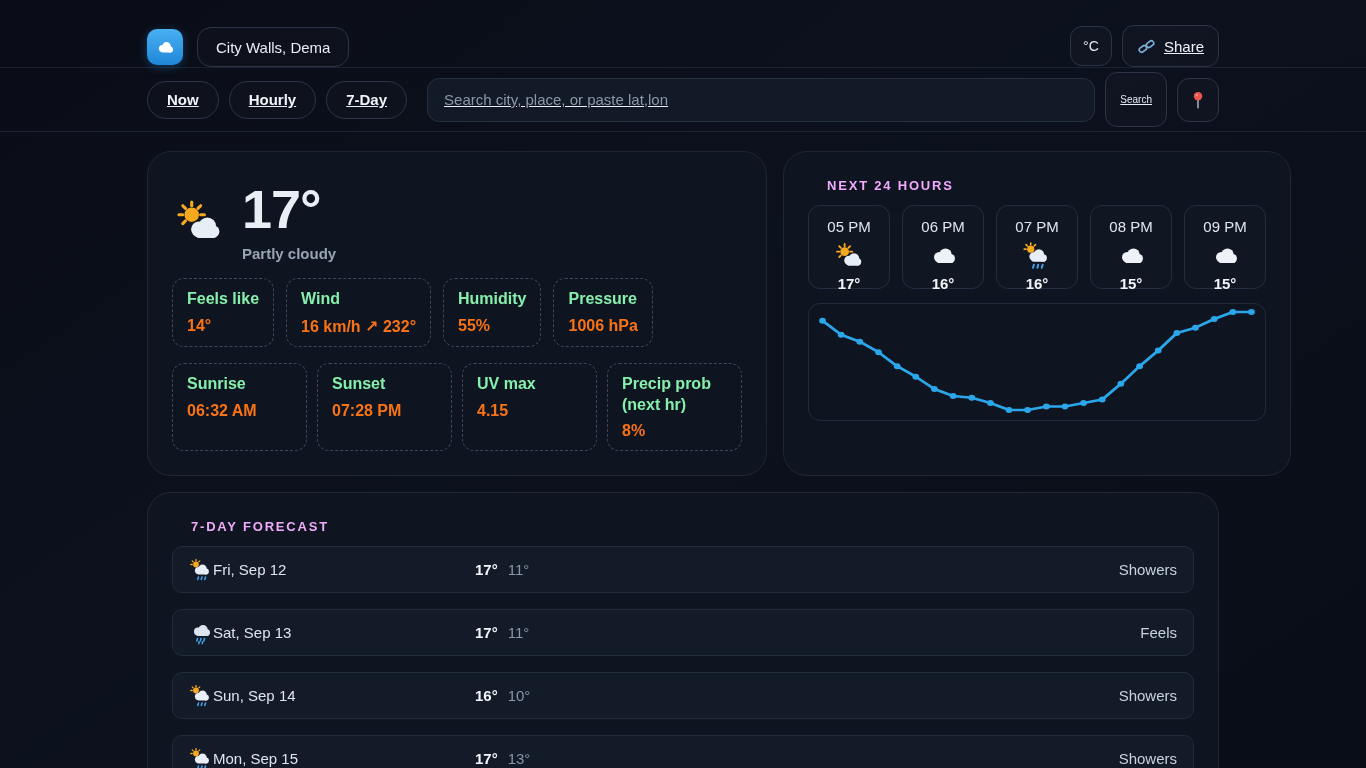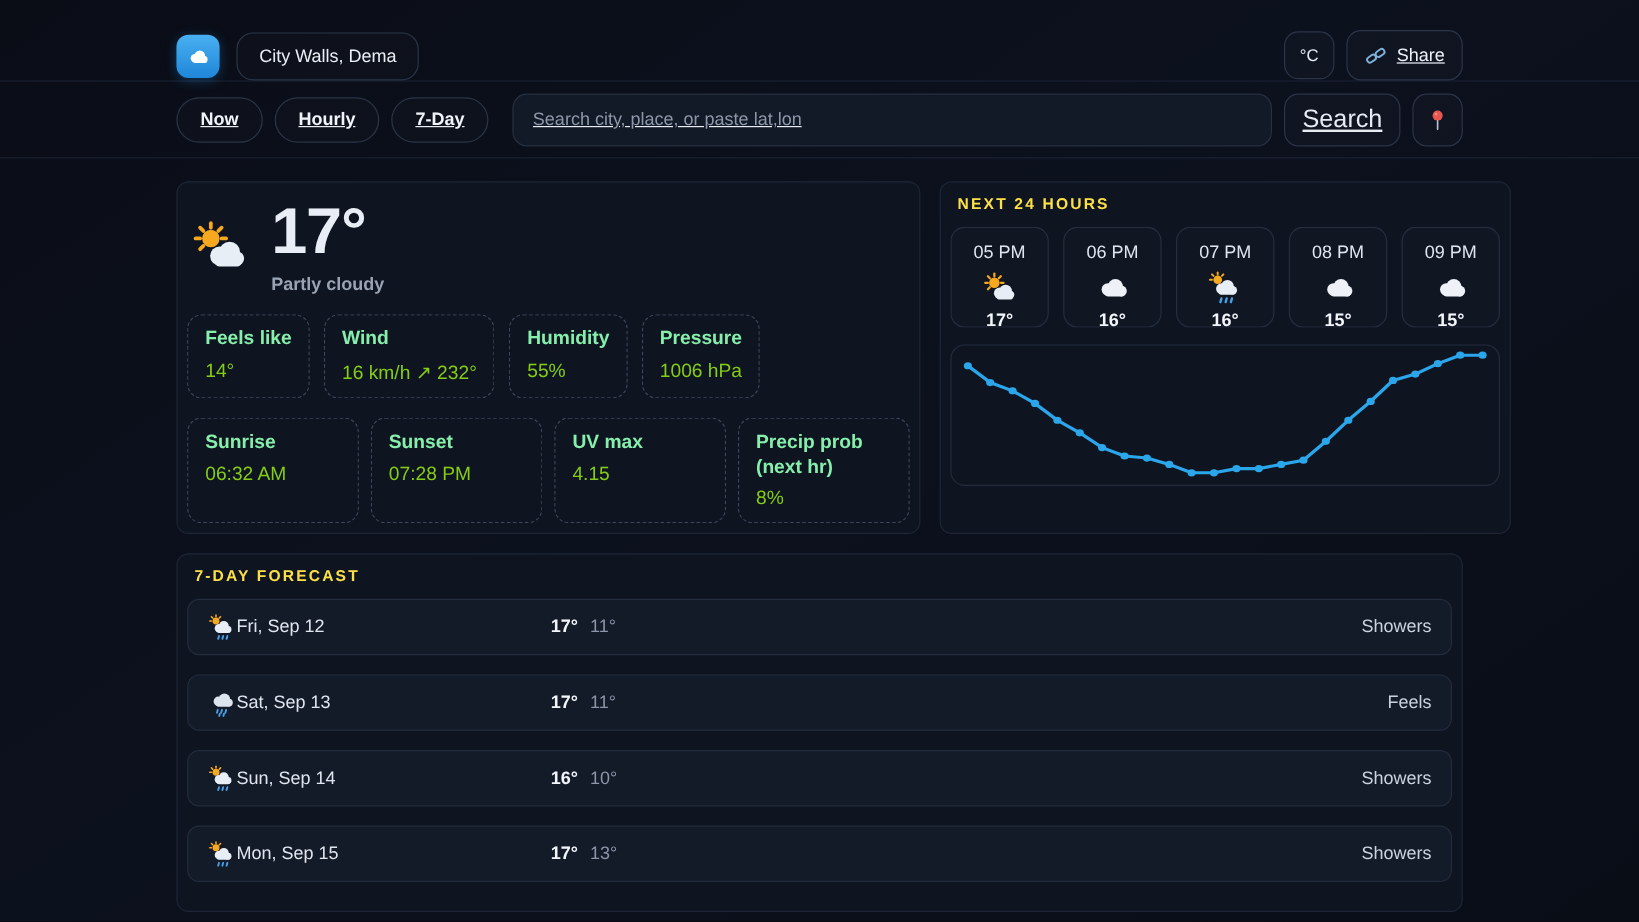--- a/index.html
+++ b/index.html
@@ -29,41 +29,41 @@
   
   .navbar{border-bottom:1px solid #1a2130;text-decoration:underline;}
   .nav-inner{height:63px;display:flex;align-items:center;gap:10px;}
   .nav-pill{height:38px;padding:0 19px;border-radius:19px;border:1px solid #2b3547;
         background:rgba(255,255,255,0.015);color:#f0f4fa;font-weight:bold;font-size:15px;
         font-family:inherit;cursor:pointer;display:inline-flex;align-items:center;}
   .search-input{flex:1;height:44px;margin-left:10px;background:#121927;border:1px solid #27303f;
         border-radius:12px;color:#f9a8d4;font-size:15px;padding:0 16px;outline:none;
         font-family:inherit;box-sizing:border-box;}
   .search-input::placeholder{color:#8d97a8;}
-  .search-btn{height:44px;font-size:21px;}
+  .search-btn{height:55px;font-size:10px;}
   .pin-btn{width:42px;height:44px;padding:0;}
   .pin-btn svg{width:22px;height:22px;}
 
   
   main{padding-top:19px;}
   .top-grid{display:grid;grid-template-columns:620px 1fr;gap:16px;align-items:stretch;}
-  .card{background:#0f1520;border:1px solid #1e2636;border-radius:10px;padding:8px;box-sizing:border-box;}
-  .section-title{margin:2px 0 12px 6px;font-size:13px;font-weight:bold;letter-spacing:1.8px;color:#fde047;}
+  .card{background:#0f1520;border:1px solid #1e2636;border-radius:24px;padding:24px;box-sizing:border-box;}
+  .section-title{margin:2px 0 12px 19px;font-size:13px;font-weight:bold;letter-spacing:1.8px;color:#f0abfc;}
 
   .now-head{display:flex;align-items:center;gap:18px;padding:6px 0 0 2px;}
   .big-icon{width:50px;height:50px;flex:none;}
   .big-temp{font-size:54px;font-weight:bold;color:#e9eef6;line-height:1;letter-spacing:-1px;}
   .condition{margin-top:9px;font-size:15px;font-weight:bold;color:#98a3b3;}
 
   .chips-row{display:flex;gap:12px;margin-top:16px;}
   .chip{border:1.5px dashed #3c465c;border-radius:12px;padding:10px 14px;box-sizing:border-box;}
   .chips-row.equal{gap:10px;}
   .chips-row.equal .chip{flex:1;}
   .chip-label{font-size:16px;font-weight:bold;color:#86efac;line-height:1.3;}
-  .chip-value{margin-top:7px;font-size:16px;font-weight:normal;color:#84cc16;}
+  .chip-value{margin-top:7px;font-size:16px;font-weight:bold;color:#f97316;}
 
   .hour-strip{display:flex;gap:12px;overflow:hidden;}
   .hour-chip{flex:0 0 82px;border:1px solid #242e40;border-radius:12px;background:rgba(255,255,255,0.012);
         text-align:center;padding:12px 0 10px;box-sizing:border-box;height:84px;}
   .hour-time{font-size:15px;color:#dfe6f0;}
   .hour-icon{width:30px;height:30px;margin:6px auto 4px;display:block;}
   .hour-temp{font-size:15px;font-weight:bold;color:#f2f6fb;}
   .hour-precip{margin-top:4px;font-size:12.5px;color:#8b95a8;}
   .chart-box{margin-top:14px;border:1px solid #222b3c;border-radius:12px;height:116px;overflow:hidden;}
 

